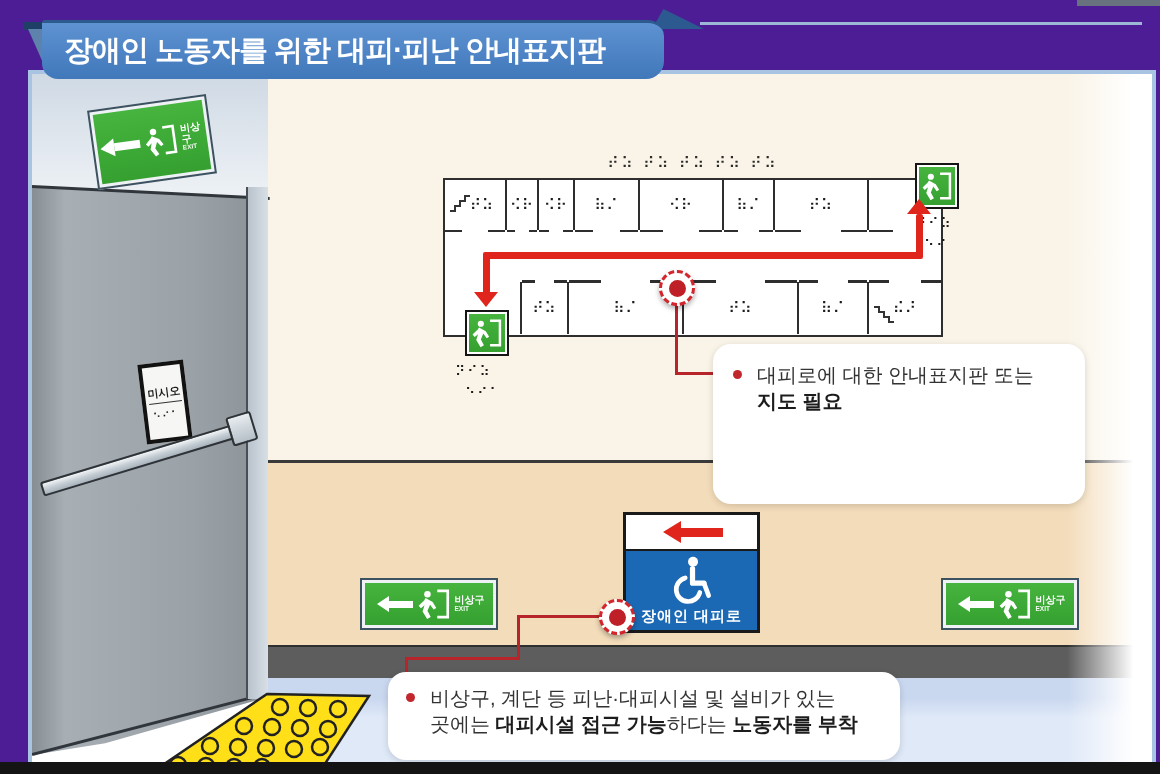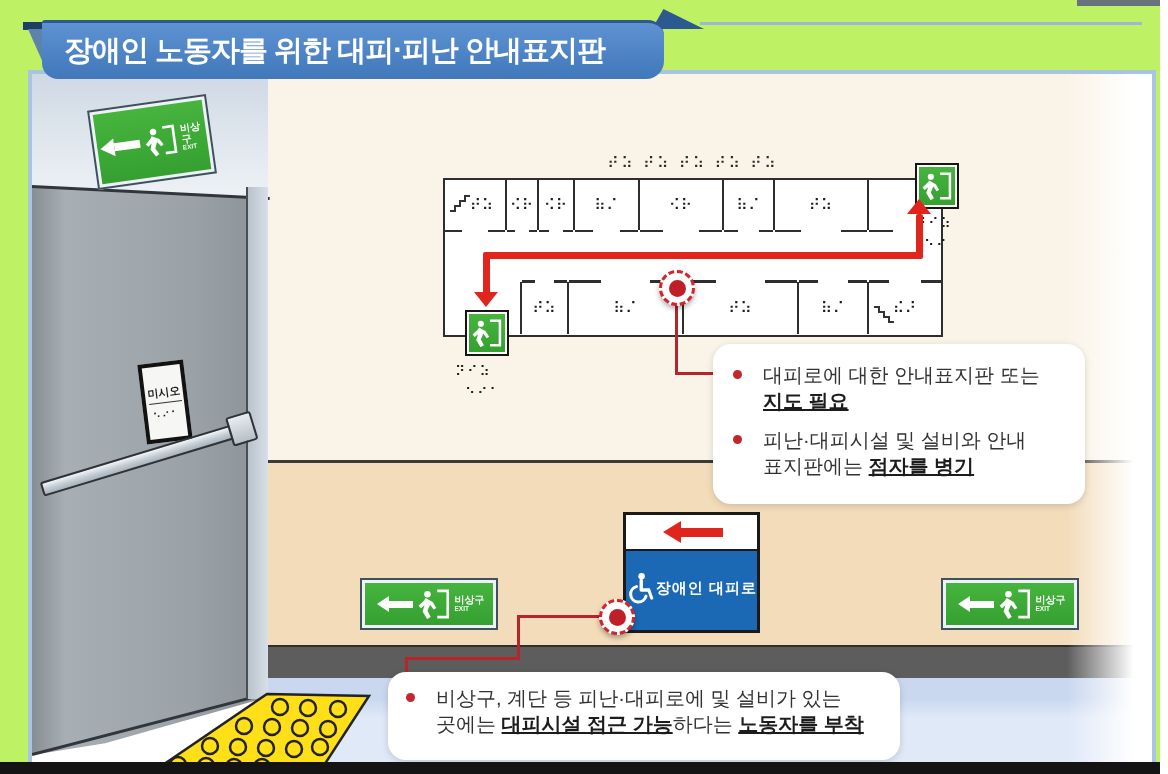--- a/index.html
+++ b/index.html
@@ -1,16 +1,16 @@
 <!DOCTYPE html>
 <html><head>
 <meta charset="utf-8">
 <style>
   html,body{margin:0;padding:0;background:#fff;}
-  .stage{position:relative;width:1160px;height:774px;background:#bef264;overflow:hidden;
+  .stage{position:relative;width:1160px;height:774px;background:#4c1d95;overflow:hidden;
          font-family:"Liberation Sans","DejaVu Sans",sans-serif;}
   .abs{position:absolute;}
 
   
   .top-bar-right{left:1077px;top:0;width:91px;height:6px;background:#67727e;}
   .rod-line{left:700px;top:22px;width:442px;height:3px;background:#9db7d6;}
   .banner-cap{left:23px;top:22px;width:26px;height:8px;background:#1e3f66;}
   .banner-fold-left{left:28px;top:29px;width:20px;height:45px;background:#5d82ab;
       clip-path:polygon(100% 0,100% 100%,0 0);}
   .banner-fold-right{left:652px;top:9px;width:52px;height:20px;background:#2c5a90;
@@ -122,31 +122,31 @@
   .c2h1{left:485px;top:541px;width:100px;height:3px;}
   .c2v1{left:485px;top:541px;width:3px;height:45px;}
   .c2h2{left:373px;top:583px;width:115px;height:3px;}
   .c2v2{left:373px;top:583px;width:3px;height:40px;}
 
   
   .callout{box-sizing:border-box;background:#fff;border-radius:18px;
       box-shadow:0 2px 7px rgba(0,0,0,.15);color:#333;z-index:8;}
   .callout-top{left:681px;top:270px;width:372px;height:160px;padding:18px 20px;}
   .callout-bottom{left:356px;top:598px;width:512px;height:88px;padding:13px 18px;}
-  .co-item{display:flex;gap:21px;font-size:20px;line-height:1.3;}
+  .co-item{display:flex;gap:15px;font-size:20px;line-height:1.3;}
   .co-item + .co-item{margin-top:13px;}
   .co-item .bullet{flex:0 0 9px;width:9px;height:9px;border-radius:50%;background:#c1272d;margin-top:8px;}
-  .co-item b{color:#1c1c1c;text-decoration:underline;}
+  .co-item b{color:#1c1c1c;}
 
   
   .sign-access{left:591px;top:438px;width:137px;height:121px;box-sizing:border-box;
       border:3px solid #1a1a1a;background:#fff;z-index:5;display:flex;flex-direction:column;}
   .sign-access .top{height:34px;display:flex;align-items:center;justify-content:center;
       border-bottom:2px solid #1a1a1a;background:#fff;}
-  .sign-access .blue{flex:1;background:#1b69b4;display:flex;
+  .sign-access .blue{flex:1;background:#1b69b4;display:flex;flex-direction:column;
       align-items:center;justify-content:flex-end;padding-bottom:4px;}
   .sign-access .lbl{color:#fff;font-size:15px;font-weight:bold;letter-spacing:1px;white-space:nowrap;}
   .wheel-ic{margin-bottom:2px;}
 
   
   .paving{left:116px;top:618px;width:224px;height:82px;z-index:2;}
 
   
   .bottom-bar{left:0;top:762px;width:1168px;height:12px;background:#141414;z-index:40;}
 </style>
@@ -311,27 +311,20 @@
     <div class="abs marker marker-sign">
         <div class="dot"></div>
       </div>
 
     <div class="abs callout callout-top">
       <div class="co-item">
         <span class="bullet"></span>
         <span>
           <span>대피로에 대한 안내표지판 또는</span><br>
           <b>지도 필요</b>
-        </span>
-      </div>
-      <div class="co-item">
-        <span class="bullet"></span>
-        <span>
-          <span>피난·대피시설 및 설비와 안내</span><br>
-          <span>표지판에는 </span><b>점자를 병기</b>
         </span>
       </div>
     </div>
 
     <div class="abs sign-access">
       <div class="top">
         <span class="arr">
           <span class="head" style="border-right:18px solid #e0251c;border-top-width:11px;border-bottom-width:11px;"></span>
           <span class="shaft" style="width:42px;height:9px;background:#e0251c;"></span>
         </span>
@@ -402,21 +395,21 @@
           <circle cx="58" cy="74" r="8"></circle>
           <circle cx="86" cy="75" r="8"></circle>
           <circle cx="114" cy="75" r="8"></circle>
       </g>
     </svg>
 
     <div class="abs callout callout-bottom">
       <div class="co-item">
         <span class="bullet"></span>
         <span>
-          <span>비상구, 계단 등 피난·대피로에 및 설비가 있는</span><br>
+          <span>비상구, 계단 등 피난·대피시설 및 설비가 있는</span><br>
           <span>곳에는 </span><b>대피시설 접근 가능</b><span>하다는 </span><b>노동자를 부착</b>
         </span>
       </div>
     </div>
 
     <div class="abs fade-right"></div>
   </div>
 
   <div class="abs bottom-bar"></div>
 </div>

